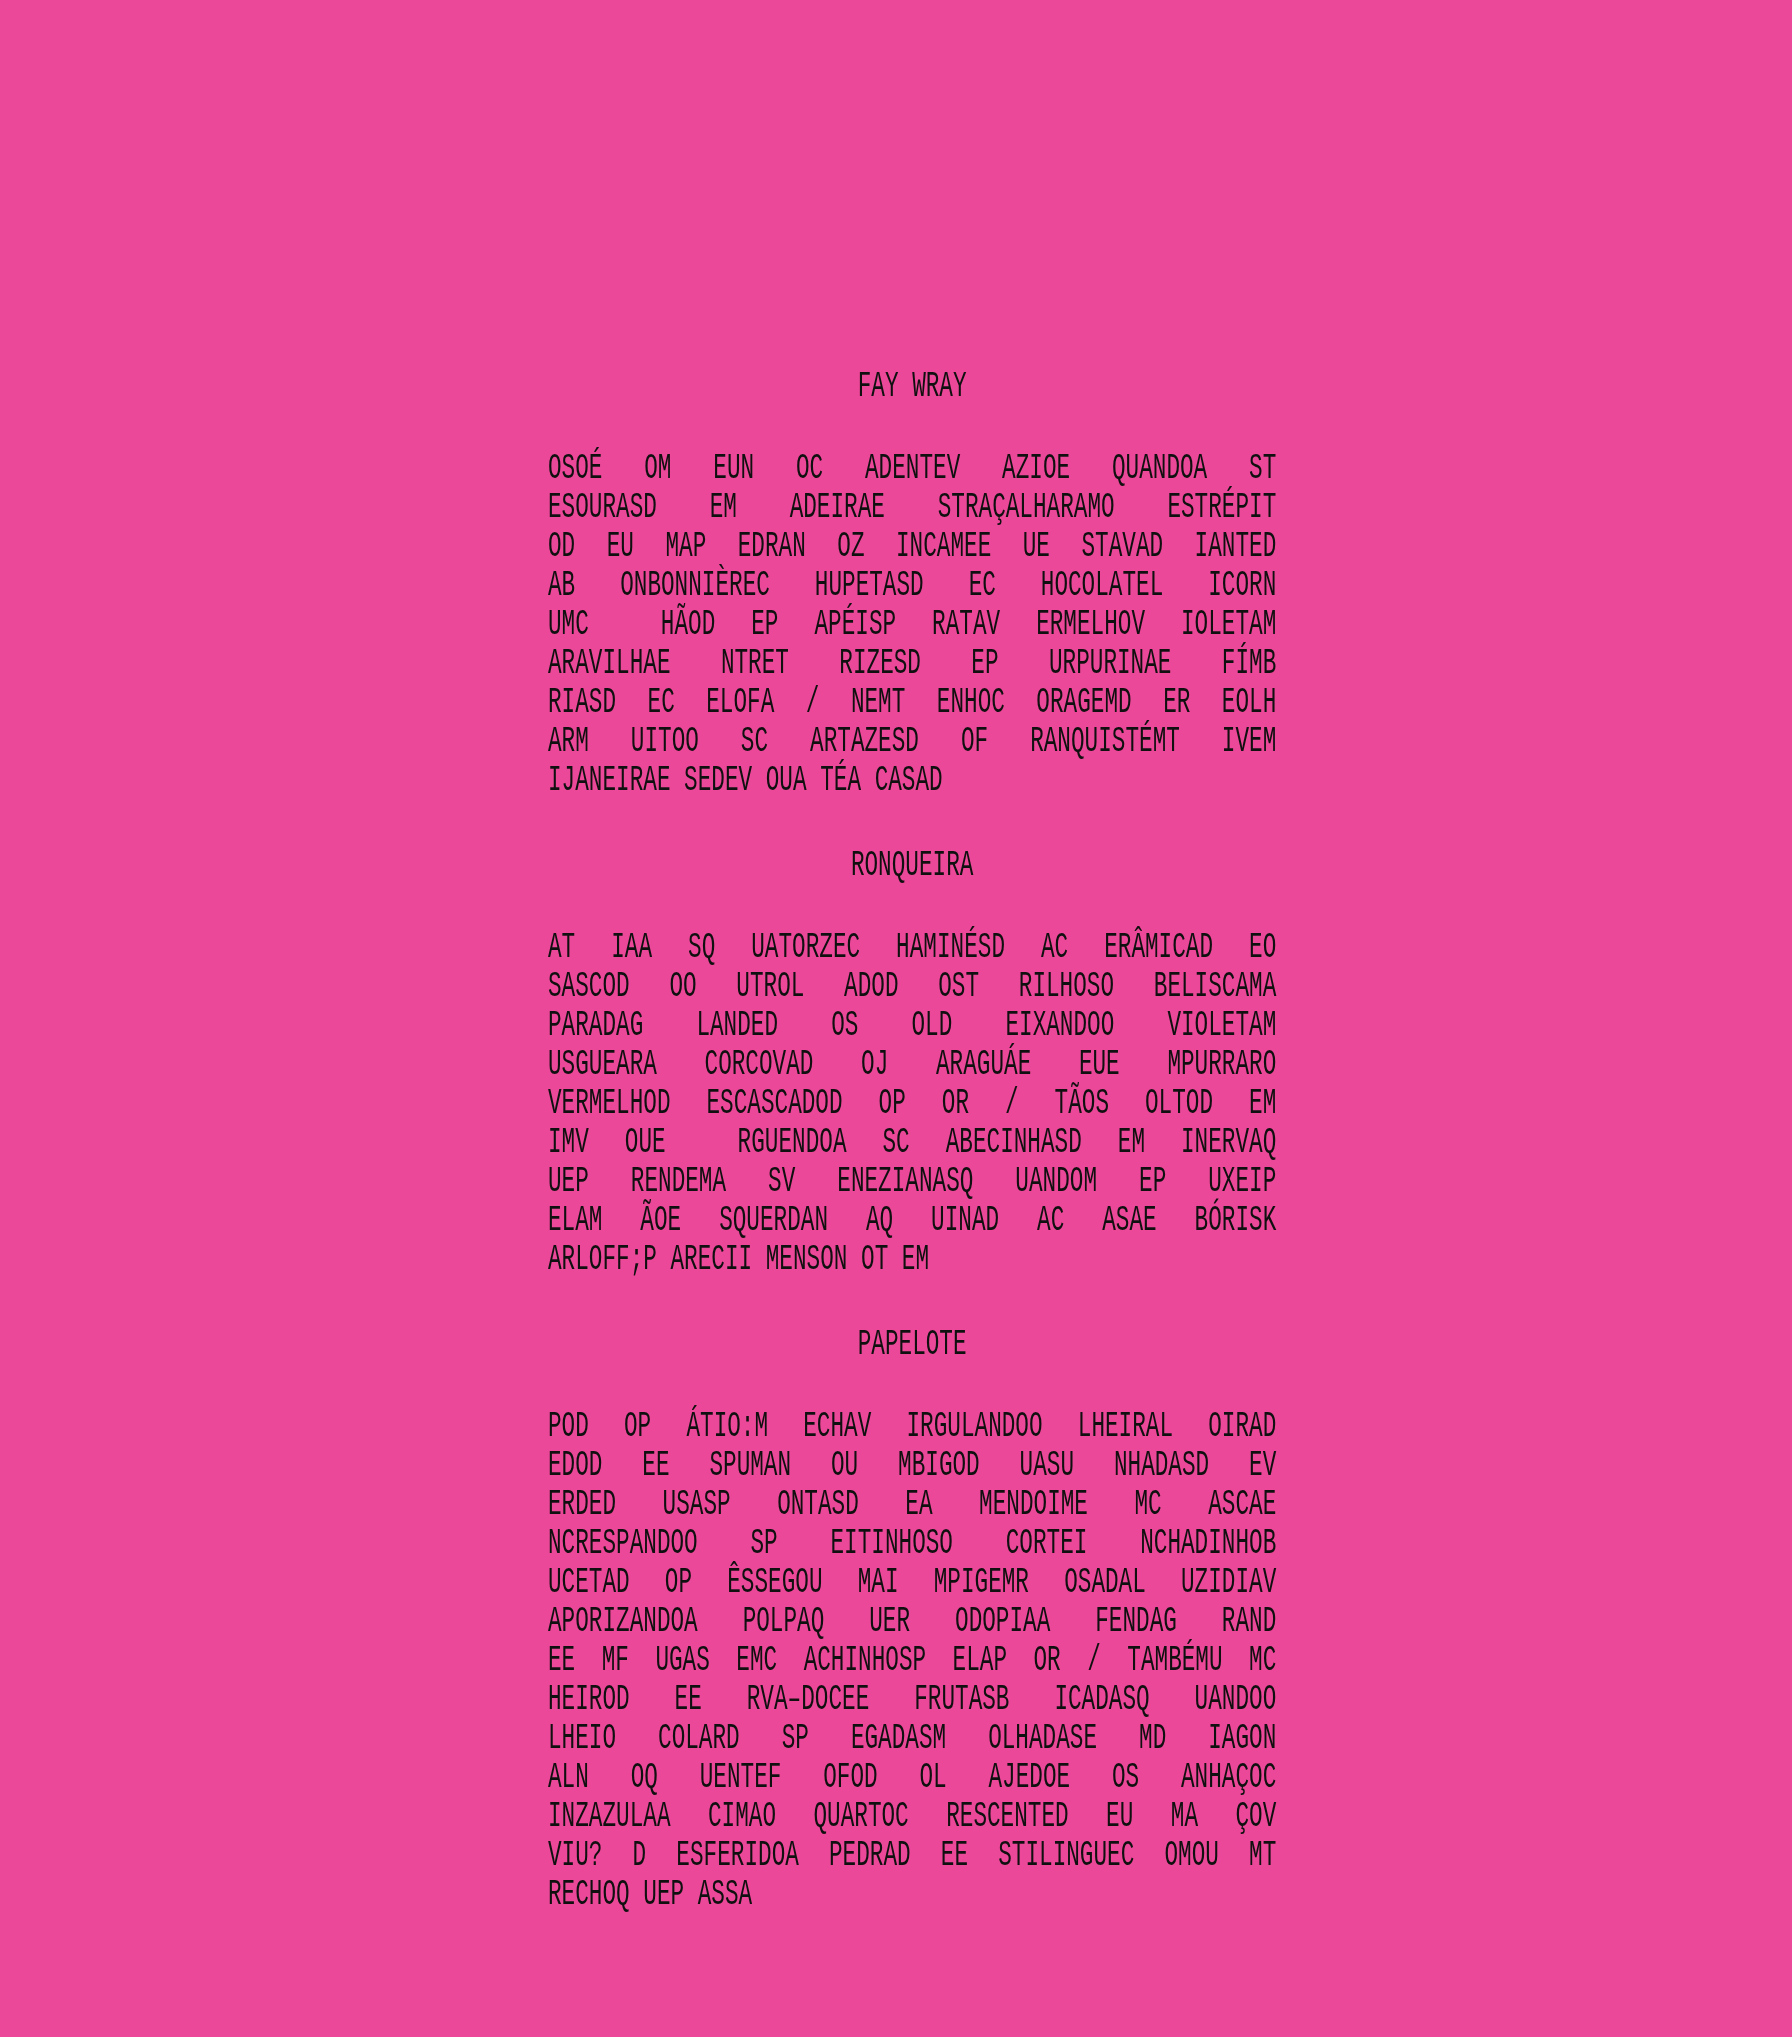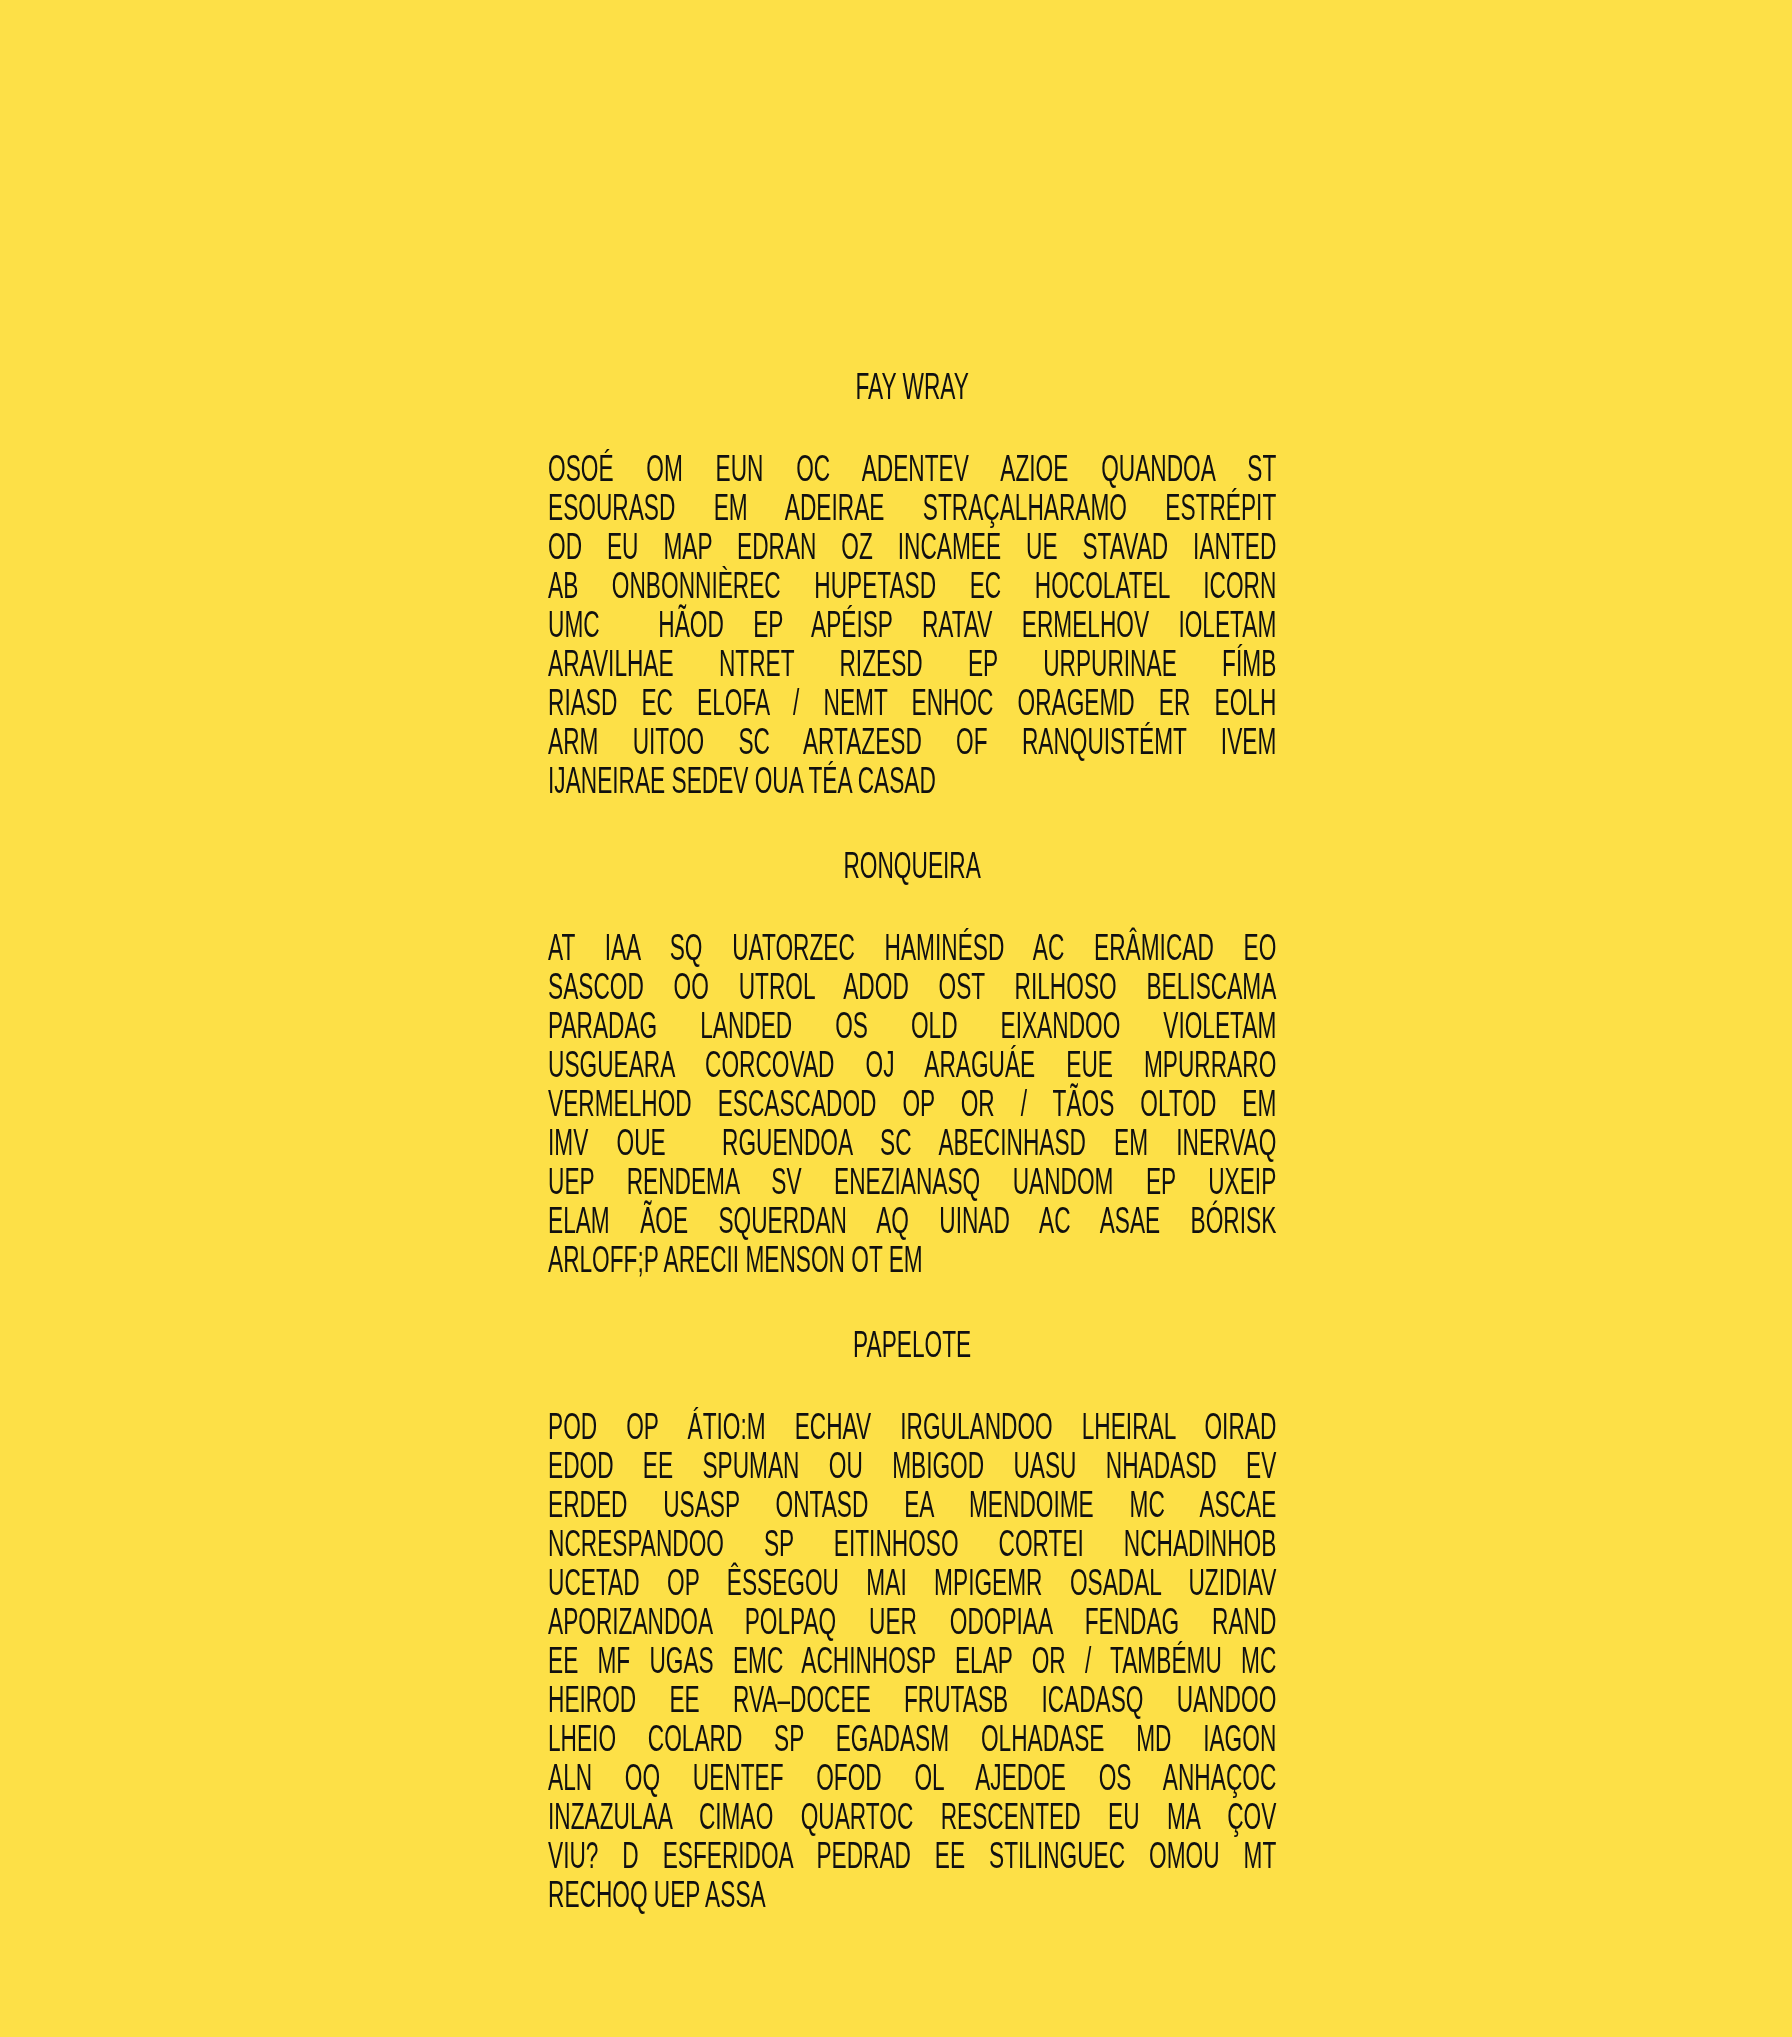--- a/index.html
+++ b/index.html
@@ -4,23 +4,23 @@
 <style>
   html, body {
     margin: 0;
     padding: 0;
     background: #ffffff;
   }
   .page {
     position: relative;
     width: 1792px;
     height: 2038px;
-    background: #fde047;
+    background: #ec4899;
     overflow: hidden;
-    font-family: Liberation Sans, sans-serif;
+    font-family: Liberation Mono, monospace;
     color: #101010;
   }
   
   .text-block {
     position: absolute;
     left: 548px;
     top: 367px;
     width: 1156px;
     transform: scaleX(0.63);
     transform-origin: 0 0;

